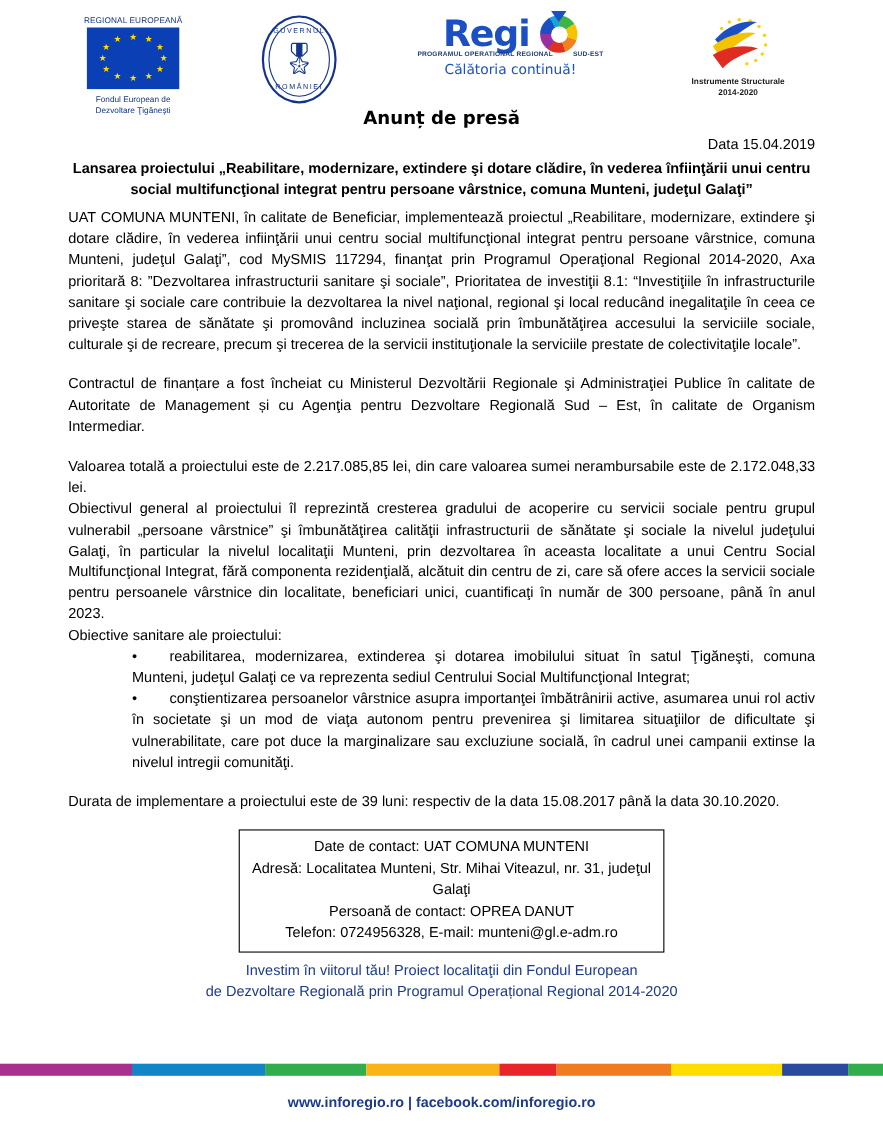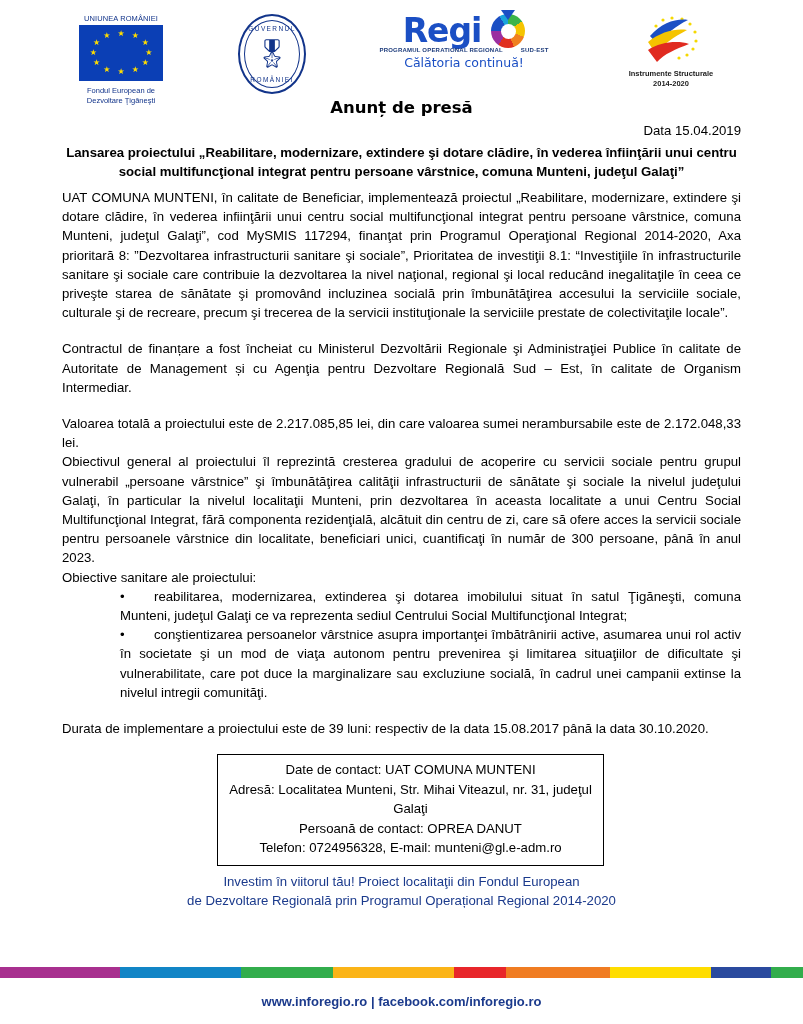--- a/index.html
+++ b/index.html
@@ -233,21 +233,21 @@
     font-weight: bold;
     font-size: 13px;
   }
 </style>
 </head>
 <body>
 
 <div class="logo-strip">
 
   <div class="logo-cell eu-logo">
-    <div class="eu-top-label">UNIUNEA ROMÂNIEI</div>
+    <div class="eu-top-label">REGIONAL EUROPEANĂ</div>
     <div class="eu-flag">
       <span class="eu-star" style="left:50%;top:16%">★</span>
       <span class="eu-star" style="left:67%;top:20%">★</span>
       <span class="eu-star" style="left:79%;top:32%">★</span>
       <span class="eu-star" style="left:83%;top:50%">★</span>
       <span class="eu-star" style="left:79%;top:68%">★</span>
       <span class="eu-star" style="left:67%;top:80%">★</span>
       <span class="eu-star" style="left:50%;top:84%">★</span>
       <span class="eu-star" style="left:33%;top:80%">★</span>
       <span class="eu-star" style="left:21%;top:68%">★</span>

